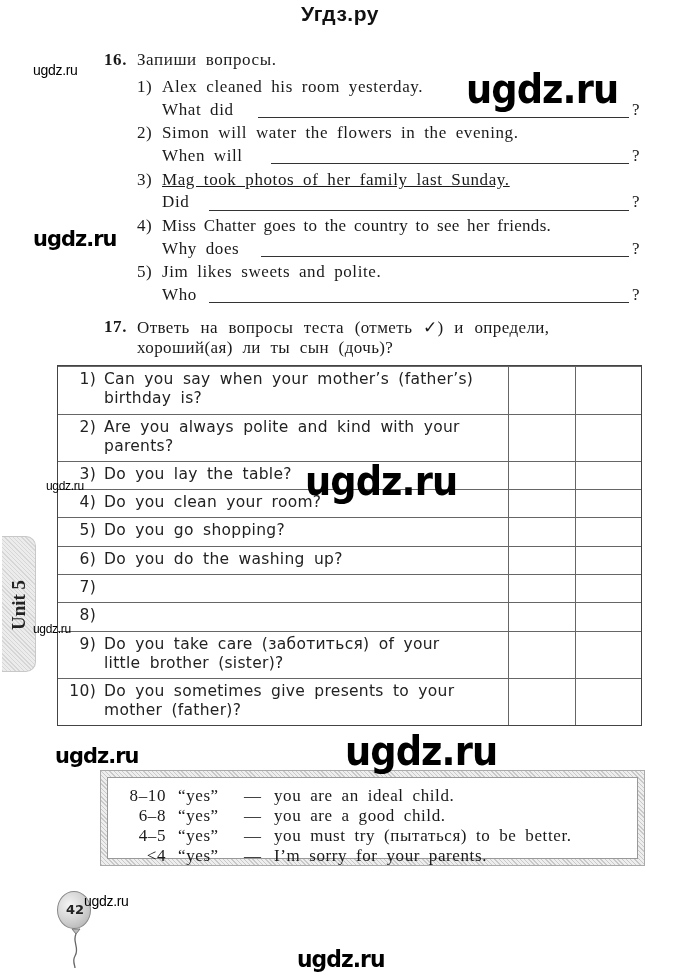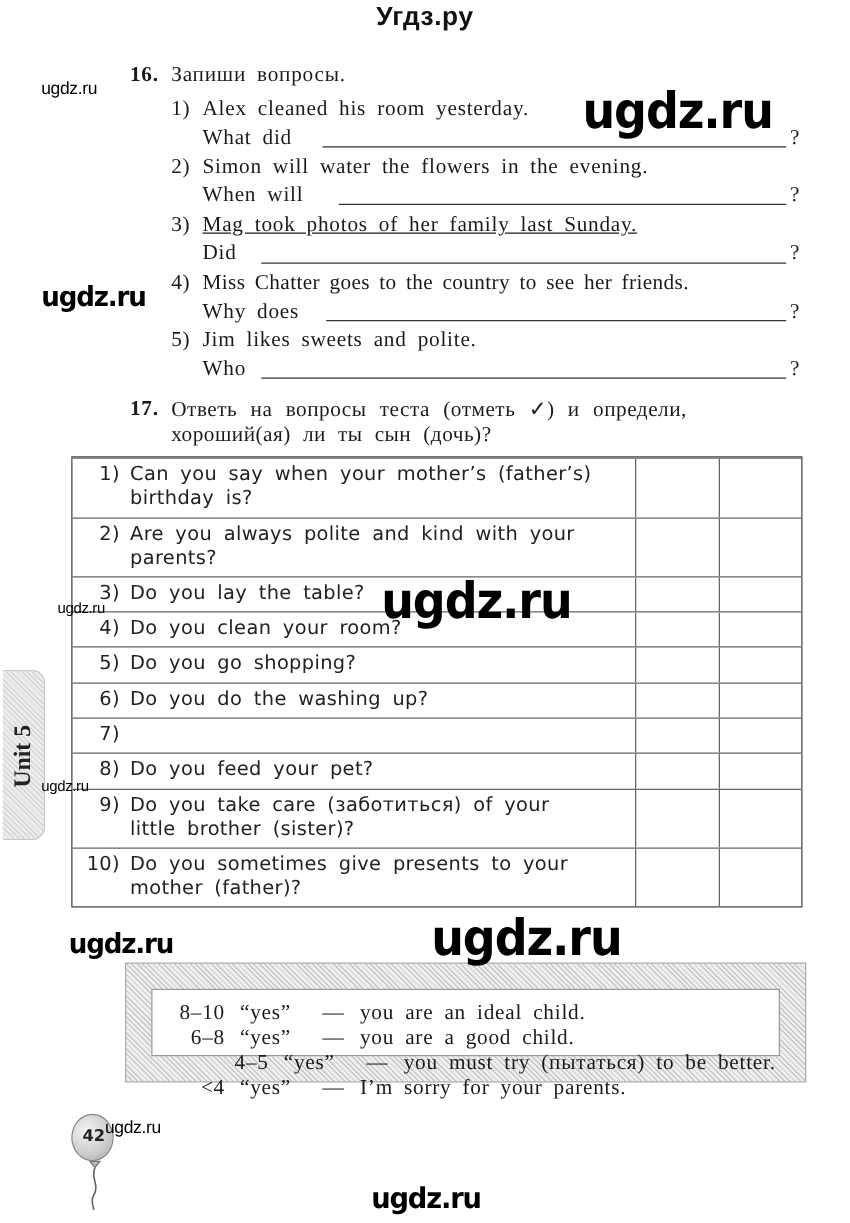--- a/index.html
+++ b/index.html
@@ -31,21 +31,21 @@
   .cell-yes { width: 67px; border-left: 1.3px solid #666; box-sizing: border-box;
     font-family: "Liberation Serif", serif; font-weight: bold; font-size: 16px; text-align: center; line-height: 29px; }
   .cell-no { flex: 1; border-left: 1.3px solid #666; box-sizing: border-box;
     font-family: "Liberation Serif", serif; font-weight: bold; font-size: 16px; text-align: center; line-height: 29px; }
   .qnum { position: absolute; width: 38px; text-align: right; left: 0; }
   .qtext { position: relative; margin-left: 46px; display: block; }
 
   
   .score-box {
     position: absolute; left: 100px; top: 770px; width: 545px; height: 96px;
-    box-sizing: border-box; padding: 20px;
+    box-sizing: border-box; padding: 6px;
     background: repeating-linear-gradient(45deg, #c9c9c9 0 1px, #eeeeee 1px 3px);
     border: 1px solid #aaa;
   }
   .score-inner { background: #fff; width: 100%; height: 100%; box-sizing: border-box; border: 1px solid #999; position: relative; }
   .score-row { position: absolute; left: 0; height: 20px; white-space: nowrap; font-family: "Liberation Serif", serif; font-size: 17px; letter-spacing: 0.6px; word-spacing: 4px; }
   .score-range { position: absolute; width: 58px; text-align: right; left: 0; }
   .score-yes { position: absolute; left: 70px; }
   .score-dash { position: absolute; left: 136px; }
   .score-text { position: absolute; left: 166px; }
 
@@ -172,21 +172,20 @@
     <div class="tbl-row" style="height:28px;">
       <div class="cell-q">
           <span class="qnum">7)</span>
         </div>
       <div class="cell-yes"></div>
       <div class="cell-no"></div>
     </div>
     <div class="tbl-row" style="height:29px;">
       <div class="cell-q">
           <span class="qnum">8)</span>
-          <span class="qtext">Do you feed your pet?</span>
         </div>
       <div class="cell-yes"></div>
       <div class="cell-no"></div>
     </div>
     <div class="tbl-row" style="height:47px;">
       <div class="cell-q">
           <span class="qnum">9)</span>
           <span class="qtext" style="width:370px;">Do you take care (заботиться) of your little brother (sister)?</span>
         </div>
       <div class="cell-yes"></div>
@@ -209,21 +208,21 @@
         <span class="score-yes">“yes”</span>
         <span class="score-dash">—</span>
         <span class="score-text">you are an ideal child.</span>
       </div>
       <div class="score-row" style="top:28px; width:100%;">
         <span class="score-range">6–8</span>
         <span class="score-yes">“yes”</span>
         <span class="score-dash">—</span>
         <span class="score-text">you are a good child.</span>
       </div>
-      <div class="score-row" style="top:48px; width:100%;margin-left:35px;">
+      <div class="score-row" style="top:48px; width:100%;">
         <span class="score-range">4–5</span>
         <span class="score-yes">“yes”</span>
         <span class="score-dash">—</span>
         <span class="score-text">you must try (пытаться) to be better.</span>
       </div>
       <div class="score-row" style="top:68px; width:100%;">
         <span class="score-range">&lt;4</span>
         <span class="score-yes">“yes”</span>
         <span class="score-dash">—</span>
         <span class="score-text">I’m sorry for your parents.</span>

